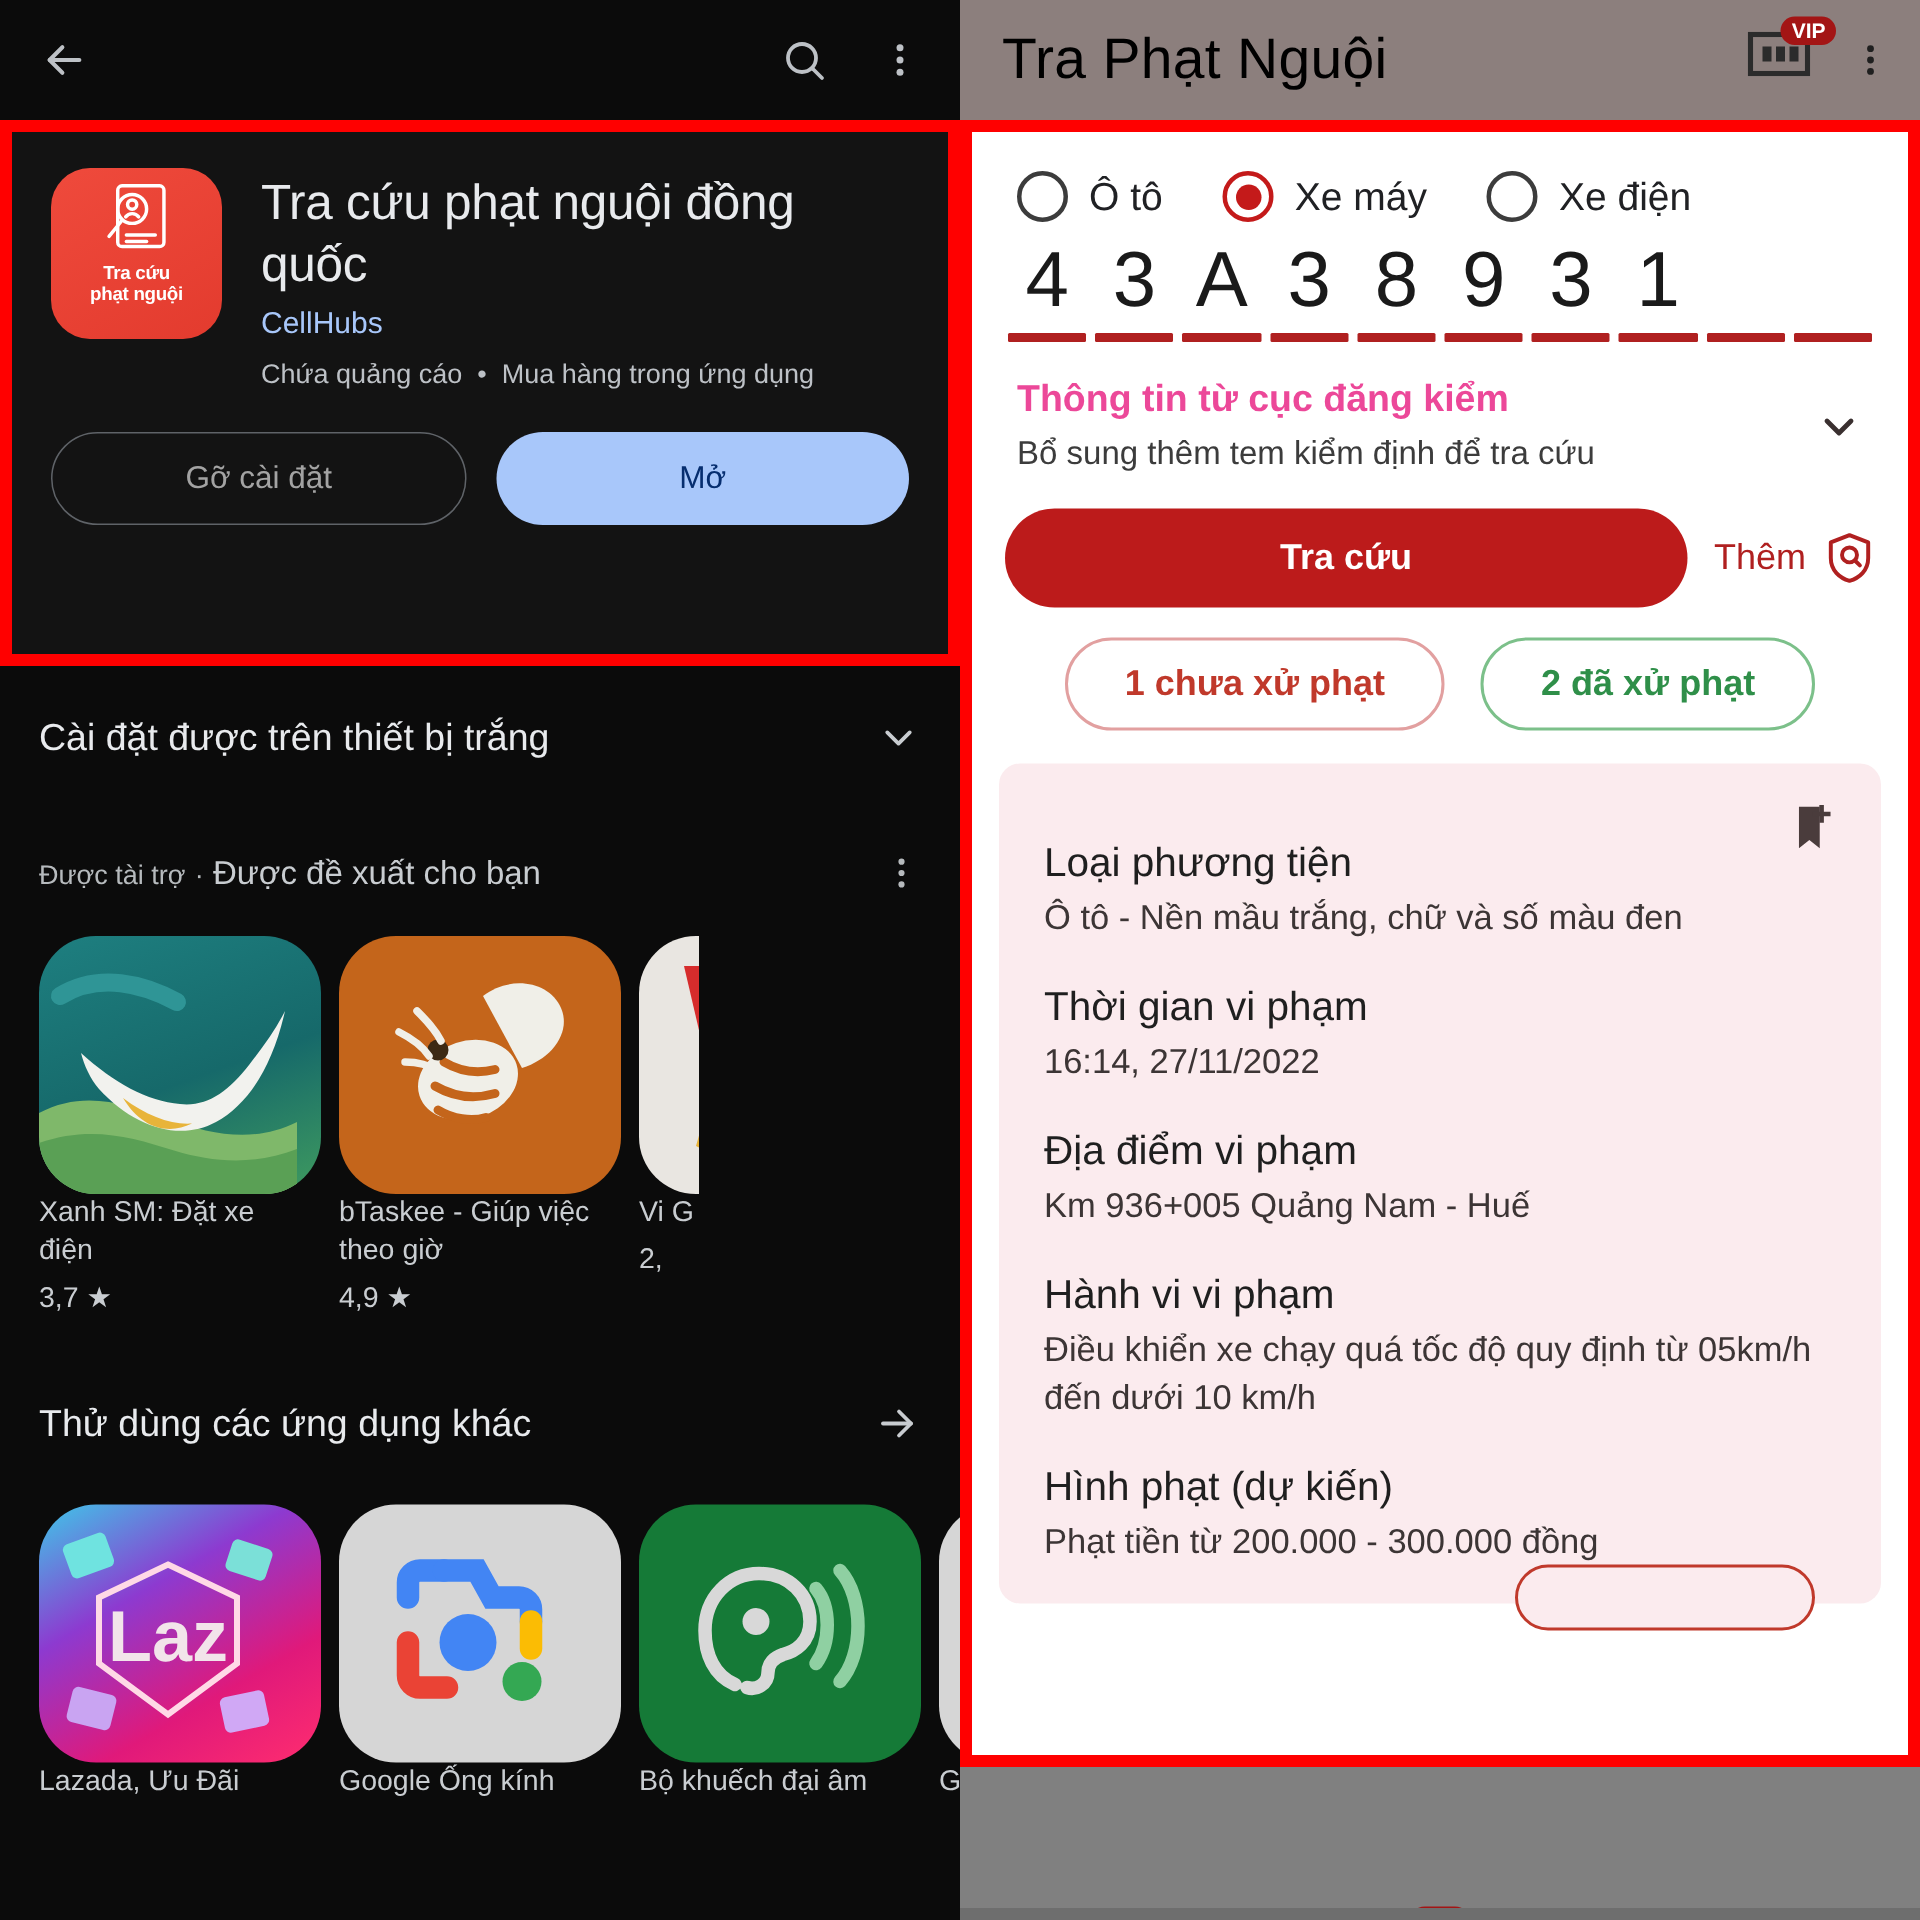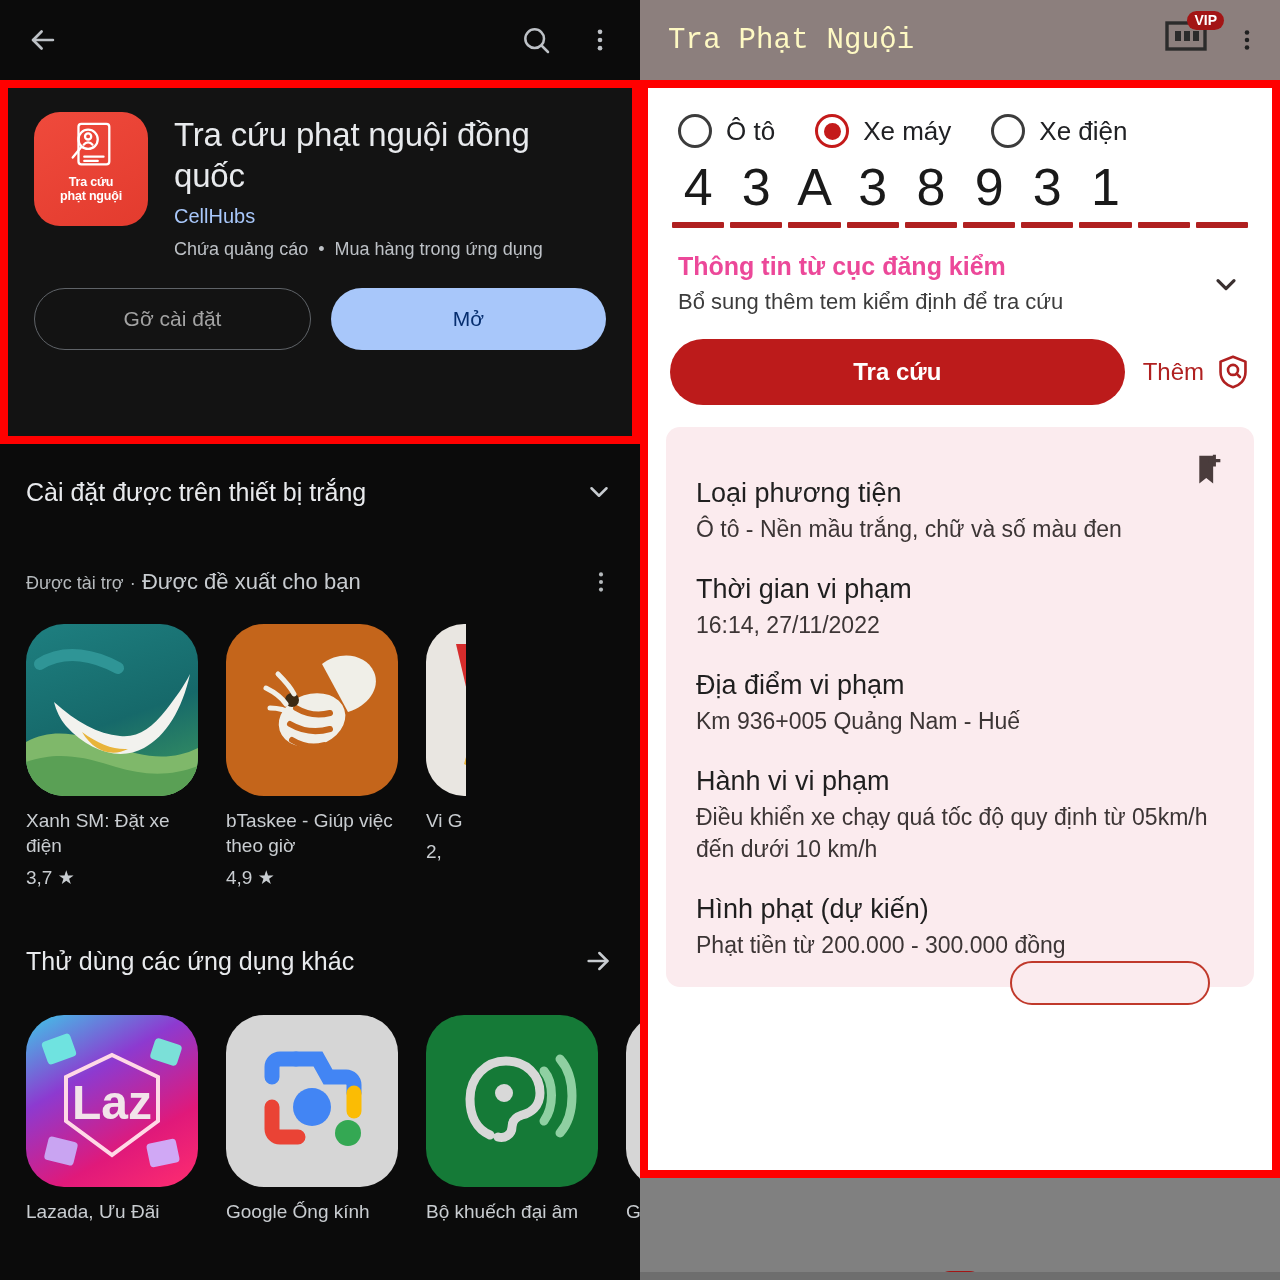--- a/index.html
+++ b/index.html
@@ -73,36 +73,36 @@
   .sec-row{
     display:flex;align-items:center;justify-content:space-between;
     padding:0 26px;box-sizing:border-box;
   }
   .sec-title{color:#e8eaed;font-size:25px;}
   .sec-sub{color:#c8ccd0;font-size:22px;}
   .sec-sub .small{font-size:18px;color:#b6babd;}
 
   .app-row{display:flex;gap:28px;padding:0 26px;box-sizing:border-box;}
   .app-tile{width:172px;flex:0 0 auto;}
-  .tile-img{width:172px;height:172px;border-radius:38px;overflow:hidden;position:relative;}
+  .tile-img{width:188px;height:172px;border-radius:38px;overflow:hidden;position:relative;}
   .tile-name{
-    color:#c9cdd1;font-size:19px;line-height:25px;margin-top:12px;
+    color:#c9cdd1;font-size:19px;line-height:25px;
     max-height:50px;overflow:hidden;
   }
   .tile-rate{color:#c9cdd1;font-size:19px;margin-top:8px;}
 
   
   .right{
     position:relative;width:640px;height:1280px;background:#808080;overflow:hidden;
   }
   .tp-topbar{
     height:80px;background:#8c7f7d;display:flex;align-items:center;
     padding:0 20px 0 28px;box-sizing:border-box;
   }
-  .tp-title{color:#fef9c3;font-size:29px;flex:1;letter-spacing:.2px;font-family:Liberation Mono, monospace;}
+  .tp-title{color:#000000;font-size:38px;flex:1;letter-spacing:.2px;}
   .vip-wrap{position:relative;width:54px;height:46px;margin-right:16px;}
   .vip-badge{
     position:absolute;right:-6px;top:-6px;background:#a31515;color:#fff;
     font-size:14px;font-weight:700;border-radius:11px;padding:2px 7px;line-height:15px;
   }
 
   .tp-body-wrap{
     border:8px solid #ff0000;background:#fff;box-sizing:border-box;
     height:1098px;overflow:hidden;position:relative;
   }
@@ -457,20 +457,24 @@
             <span class="ic">
               <svg width="34" height="36" viewBox="0 0 24 26" fill="none" stroke="#b02020" stroke-width="1.9" stroke-linejoin="round">
                 <path d="M12 2l9 3.5v7.5c0 6-4.3 9.7-9 11-4.7-1.3-9-5-9-11V5.5z"></path>
                 <circle cx="12" cy="11.5" r="3.6"></circle>
                 <path d="M14.6 14.2L17 16.6" stroke-linecap="round"></path>
               </svg>
             </span>
           </div>
         </div>
 
+        <div class="chips">
+          <div class="chip chip-red">1 chưa xử phạt</div>
+          <div class="chip chip-green">2 đã xử phạt</div>
+        </div>
 
         <div class="detail-card">
           <span class="bookmark ic">
             <svg width="34" height="36" viewBox="0 0 24 26" fill="#4a3c3c">
               <path d="M5 2h10v20l-5-4-5 4z"></path>
               <path d="M17 1.2v3.2h3.2v2.2H17v3.2h-2.2V6.6h-3.2V4.4h3.2V1.2z"></path>
             </svg>
           </span>
 
           <div class="f-group">

